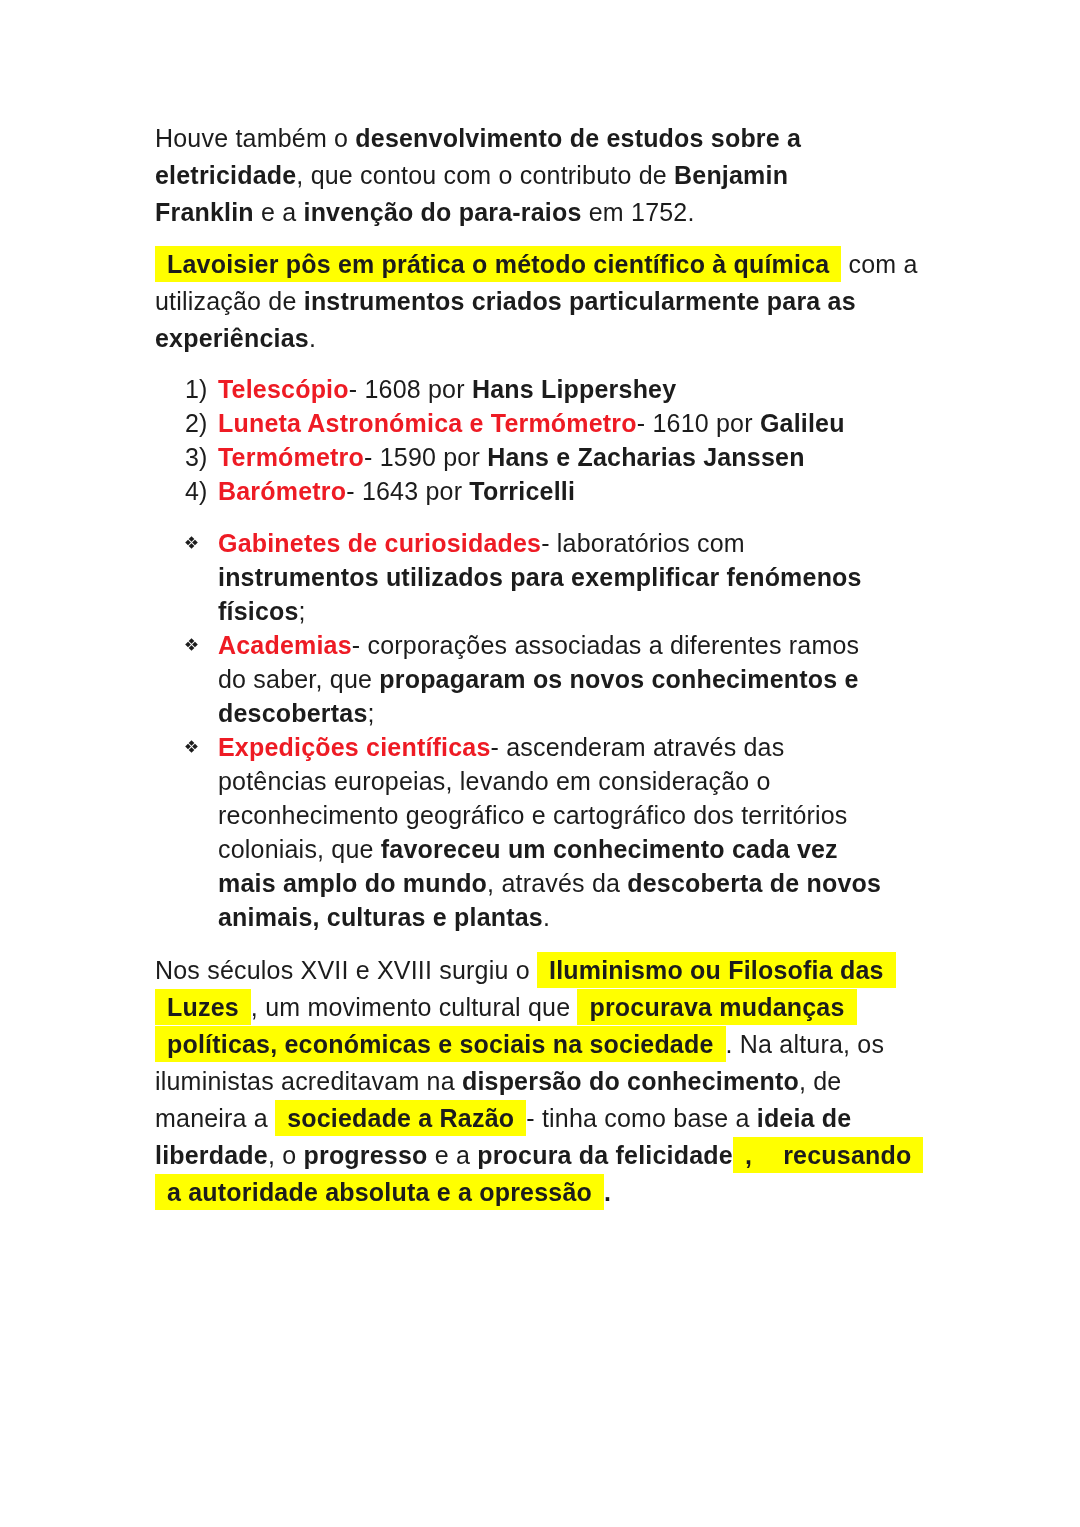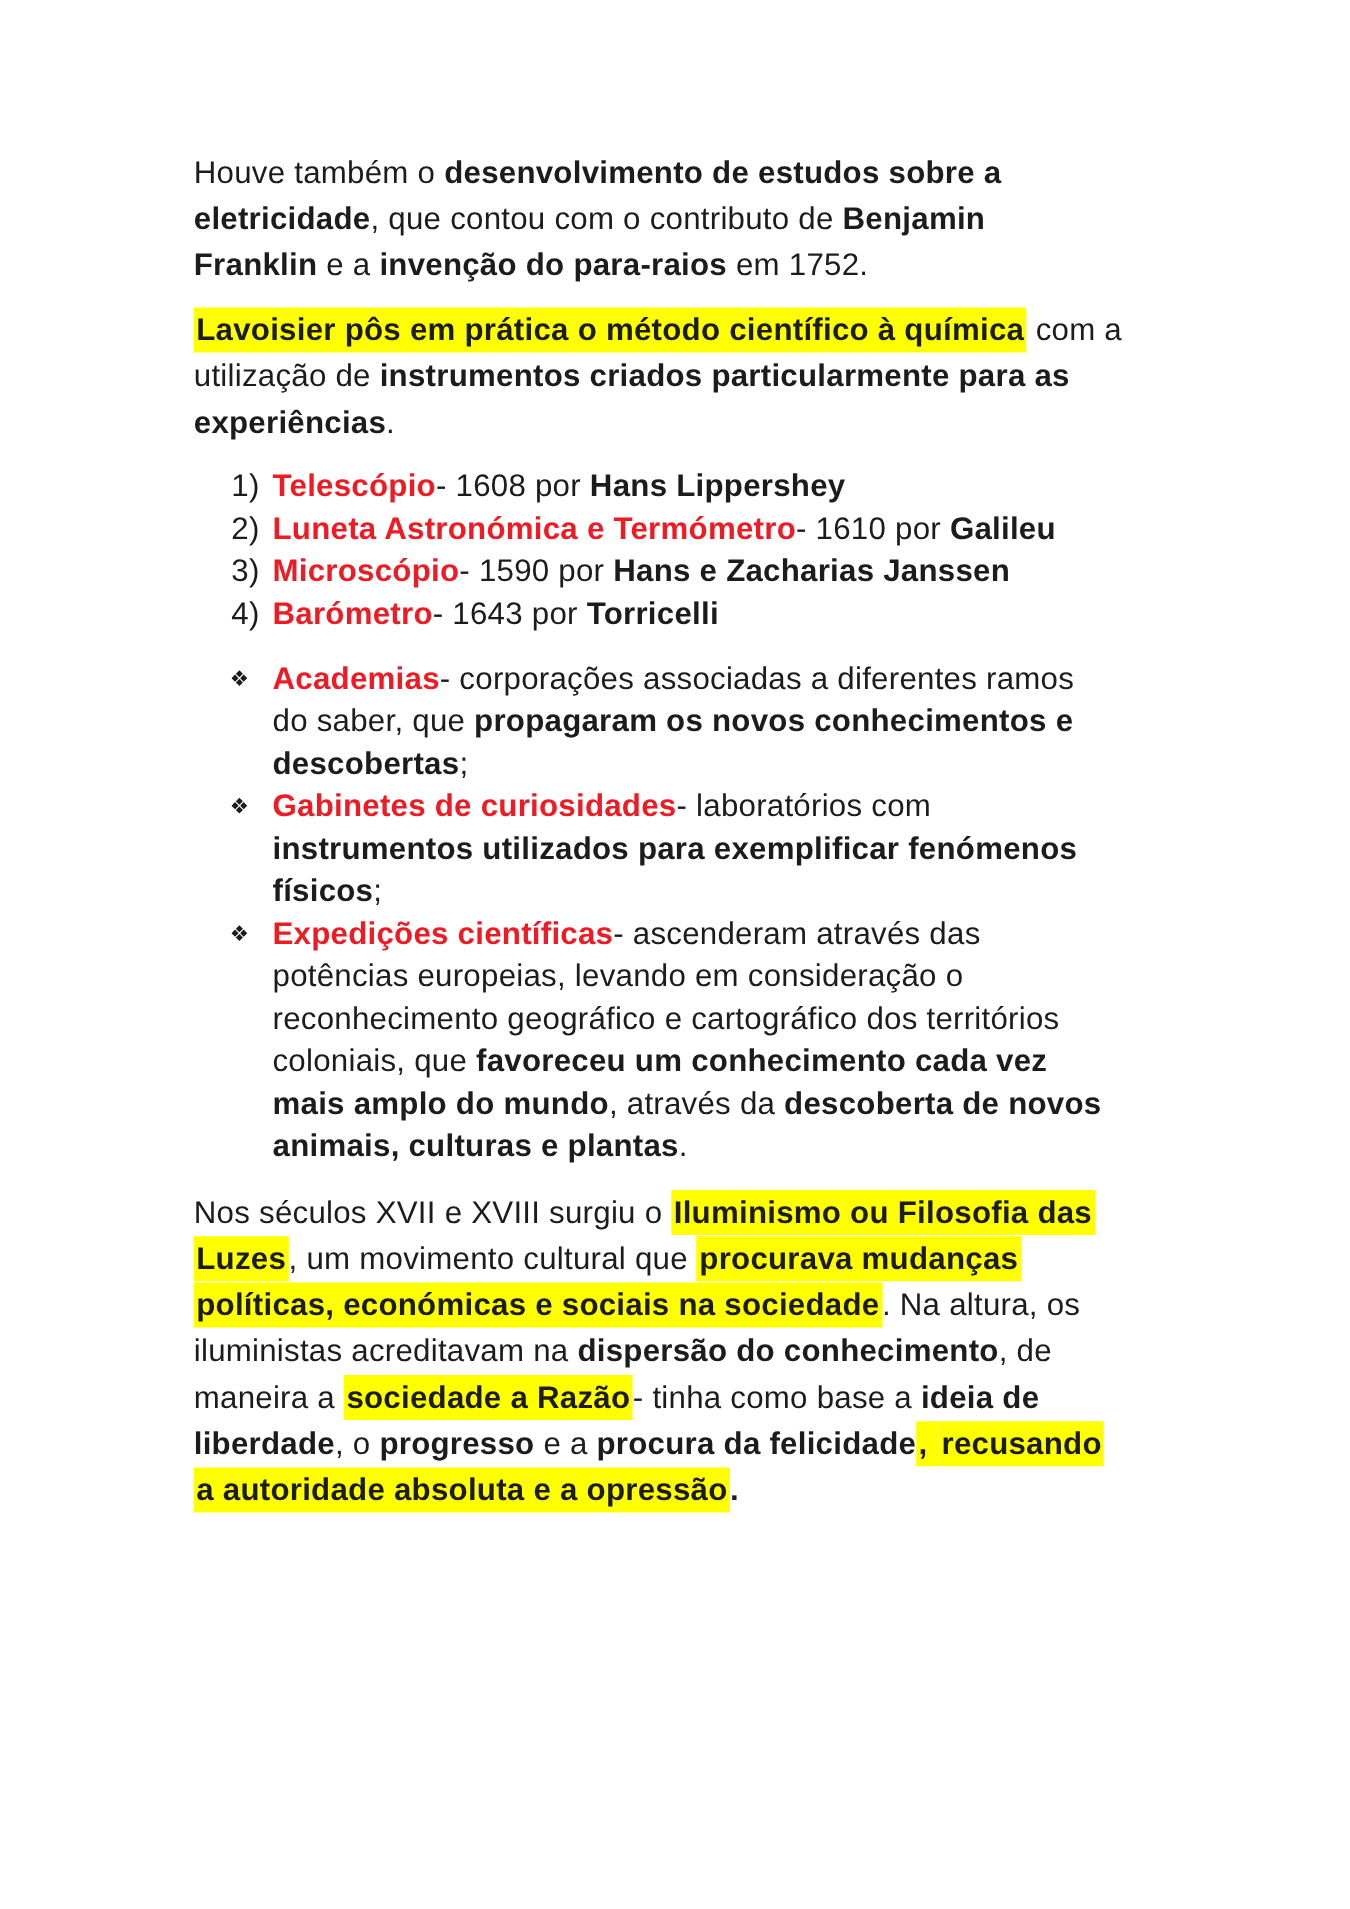--- a/index.html
+++ b/index.html
@@ -48,63 +48,63 @@
     margin-top: 10px;
   }
   .li-body {
     flex: 1 1 auto;
   }
   .run { }
   .bold { font-weight: bold; }
   .red { color: var(--red-color, #ee1b24); }
   .hl {
     background-color: var(--highlight-color, #ffff00);
-    padding: 4px 2px;
+    padding: 4px 12px;
     -webkit-box-decoration-break: clone;
     box-decoration-break: clone;
   }
 </style>
 </head>
 <body style="--text-color: #1c1c1c; --red-color: #ee1b24; --highlight-color: #ffff00; background: rgb(255, 255, 255);">
 
 <main class="page-content">
   <article id="notes-content">
       <p class="paragraph"><span class="run">Houve também o </span><span class="run bold">desenvolvimento de estudos sobre a
 eletricidade</span><span class="run">, que contou com o contributo de </span><span class="run bold">Benjamin
 Franklin</span><span class="run"> e a </span><span class="run bold">invenção do para-raios</span><span class="run"> em 1752.</span></p>
       <p class="paragraph"><span class="run bold hl">Lavoisier pôs em prática o método científico à química</span><span class="run"> com a
 utilização de </span><span class="run bold">instrumentos criados particularmente para as
 experiências</span><span class="run">.</span></p>
       <div class="list">
         <div class="list-item"><span class="marker">1)</span><span class="li-body"><span class="run bold red">Telescópio</span><span class="run">- 1608 por </span><span class="run bold">Hans Lippershey</span></span></div>
         <div class="list-item"><span class="marker">2)</span><span class="li-body"><span class="run bold red">Luneta Astronómica e Termómetro</span><span class="run">- 1610 por </span><span class="run bold">Galileu</span></span></div>
-        <div class="list-item"><span class="marker">3)</span><span class="li-body"><span class="run bold red">Microscópio</span><span class="run">- 1590 por </span><span class="run bold">Hans e Zacharias Janssen</span></span></div>
+        <div class="list-item"><span class="marker">3)</span><span class="li-body"><span class="run bold red">Termómetro</span><span class="run">- 1590 por </span><span class="run bold">Hans e Zacharias Janssen</span></span></div>
         <div class="list-item"><span class="marker">4)</span><span class="li-body"><span class="run bold red">Barómetro</span><span class="run">- 1643 por </span><span class="run bold">Torricelli</span></span></div>
       </div>
       <div class="list">
         <div class="list-item"><span class="marker"><svg width="13" height="13" viewBox="0 0 12 12" aria-hidden="true">
               <g fill="#1c1c1c">
                 <polygon points="6,0.2 8.6,2.8 6,5.4 3.4,2.8"></polygon>
                 <polygon points="6,6.6 8.6,9.2 6,11.8 3.4,9.2"></polygon>
                 <polygon points="0.2,6 2.8,3.4 5.4,6 2.8,8.6"></polygon>
                 <polygon points="6.6,6 9.2,3.4 11.8,6 9.2,8.6"></polygon>
               </g>
-            </svg></span><span class="li-body"><span class="run bold red">Academias</span><span class="run">- corporações associadas a diferentes ramos
-do saber, que </span><span class="run bold">propagaram os novos conhecimentos e
-descobertas</span><span class="run">;</span></span></div>
+            </svg></span><span class="li-body"><span class="run bold red">Gabinetes de curiosidades</span><span class="run">- laboratórios com
+</span><span class="run bold">instrumentos utilizados para exemplificar fenómenos
+físicos</span><span class="run">;</span></span></div>
         <div class="list-item"><span class="marker"><svg width="13" height="13" viewBox="0 0 12 12" aria-hidden="true">
               <g fill="#1c1c1c">
                 <polygon points="6,0.2 8.6,2.8 6,5.4 3.4,2.8"></polygon>
                 <polygon points="6,6.6 8.6,9.2 6,11.8 3.4,9.2"></polygon>
                 <polygon points="0.2,6 2.8,3.4 5.4,6 2.8,8.6"></polygon>
                 <polygon points="6.6,6 9.2,3.4 11.8,6 9.2,8.6"></polygon>
               </g>
-            </svg></span><span class="li-body"><span class="run bold red">Gabinetes de curiosidades</span><span class="run">- laboratórios com
-</span><span class="run bold">instrumentos utilizados para exemplificar fenómenos
-físicos</span><span class="run">;</span></span></div>
+            </svg></span><span class="li-body"><span class="run bold red">Academias</span><span class="run">- corporações associadas a diferentes ramos
+do saber, que </span><span class="run bold">propagaram os novos conhecimentos e
+descobertas</span><span class="run">;</span></span></div>
         <div class="list-item"><span class="marker"><svg width="13" height="13" viewBox="0 0 12 12" aria-hidden="true">
               <g fill="#1c1c1c">
                 <polygon points="6,0.2 8.6,2.8 6,5.4 3.4,2.8"></polygon>
                 <polygon points="6,6.6 8.6,9.2 6,11.8 3.4,9.2"></polygon>
                 <polygon points="0.2,6 2.8,3.4 5.4,6 2.8,8.6"></polygon>
                 <polygon points="6.6,6 9.2,3.4 11.8,6 9.2,8.6"></polygon>
               </g>
             </svg></span><span class="li-body"><span class="run bold red">Expedições científicas</span><span class="run">- ascenderam através das
 potências europeias, levando em consideração o
 reconhecimento geográfico e cartográfico dos territórios

